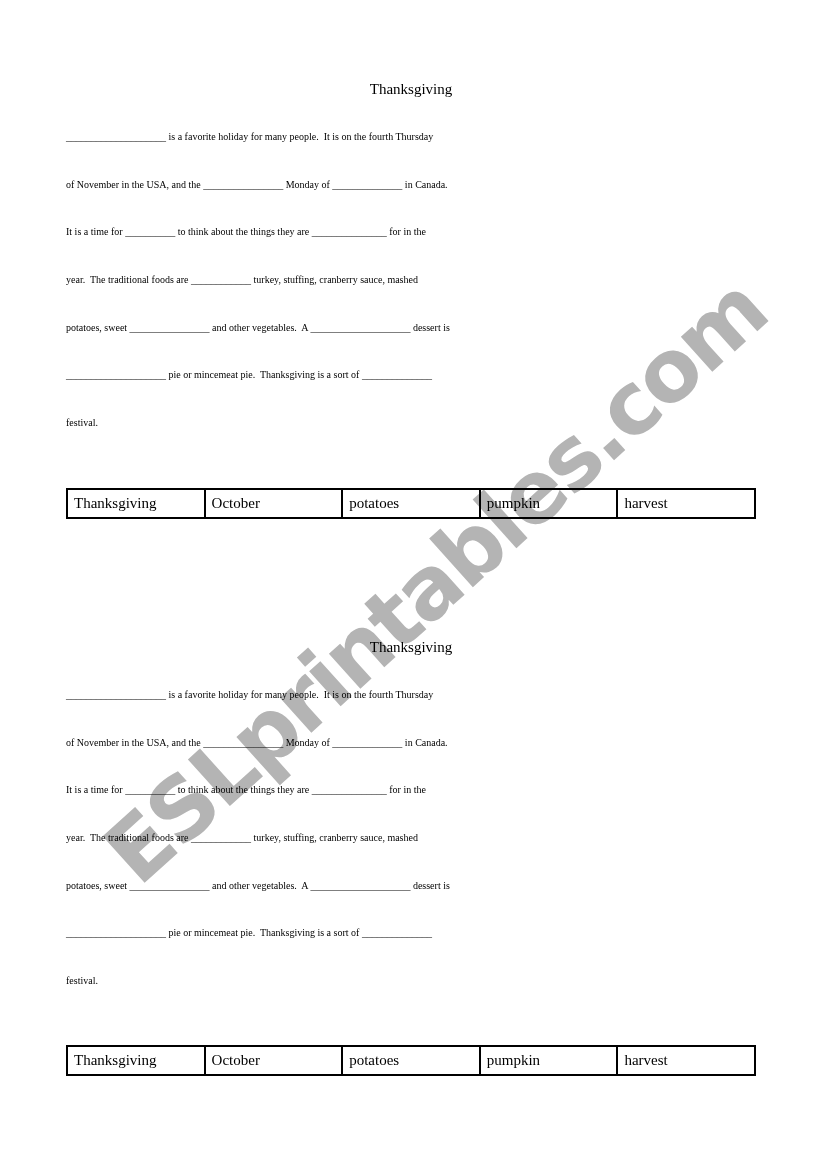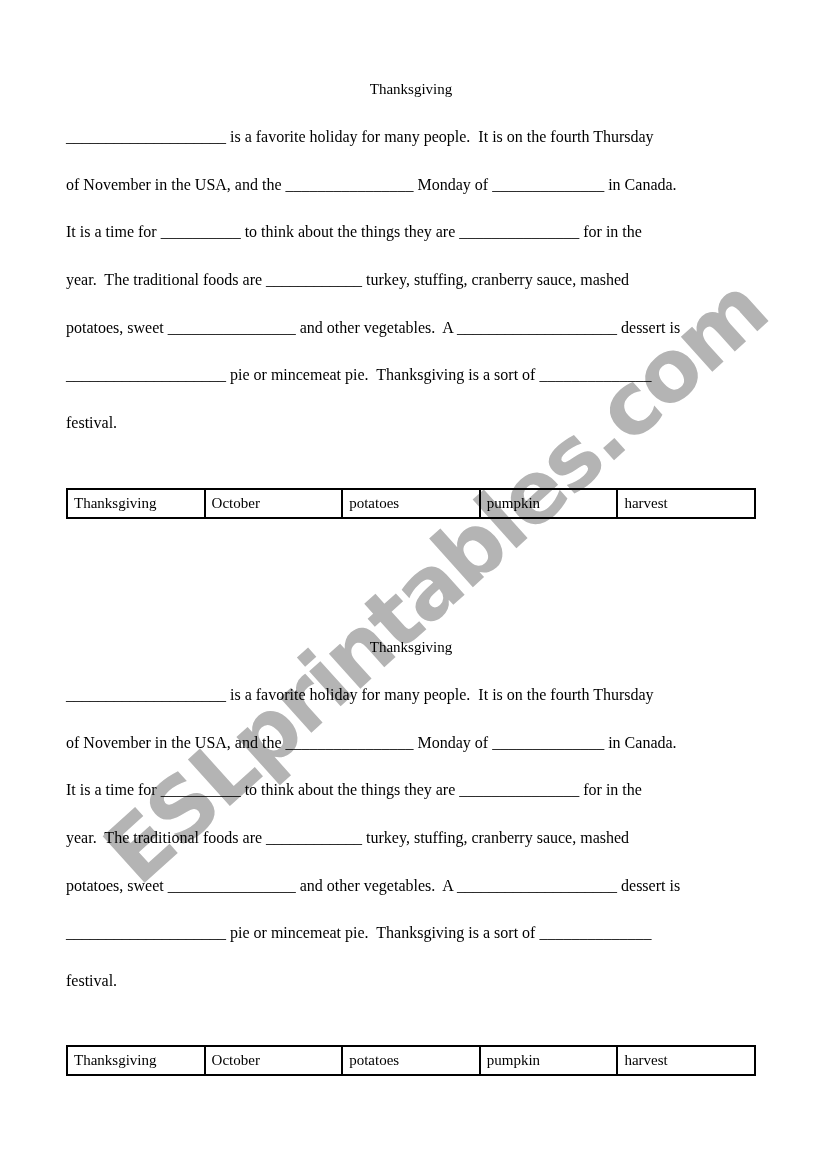--- a/index.html
+++ b/index.html
@@ -37,21 +37,21 @@
   .copy-2 { top: 632px; }
   .title {
     height: 48px;
     line-height: 30px;
     text-align: center;
     font-size: 15px;
   }
   .line {
     height: 47.7px;
     line-height: 30px;
-    font-size: 16px;
+    font-size: 10px;
     white-space: pre;
   }
   table.word-bank {
     border-collapse: collapse;
     width: 100%;
     table-layout: fixed;
   }
   table.word-bank td {
     border: 2px solid #000000;
     height: 27px;

